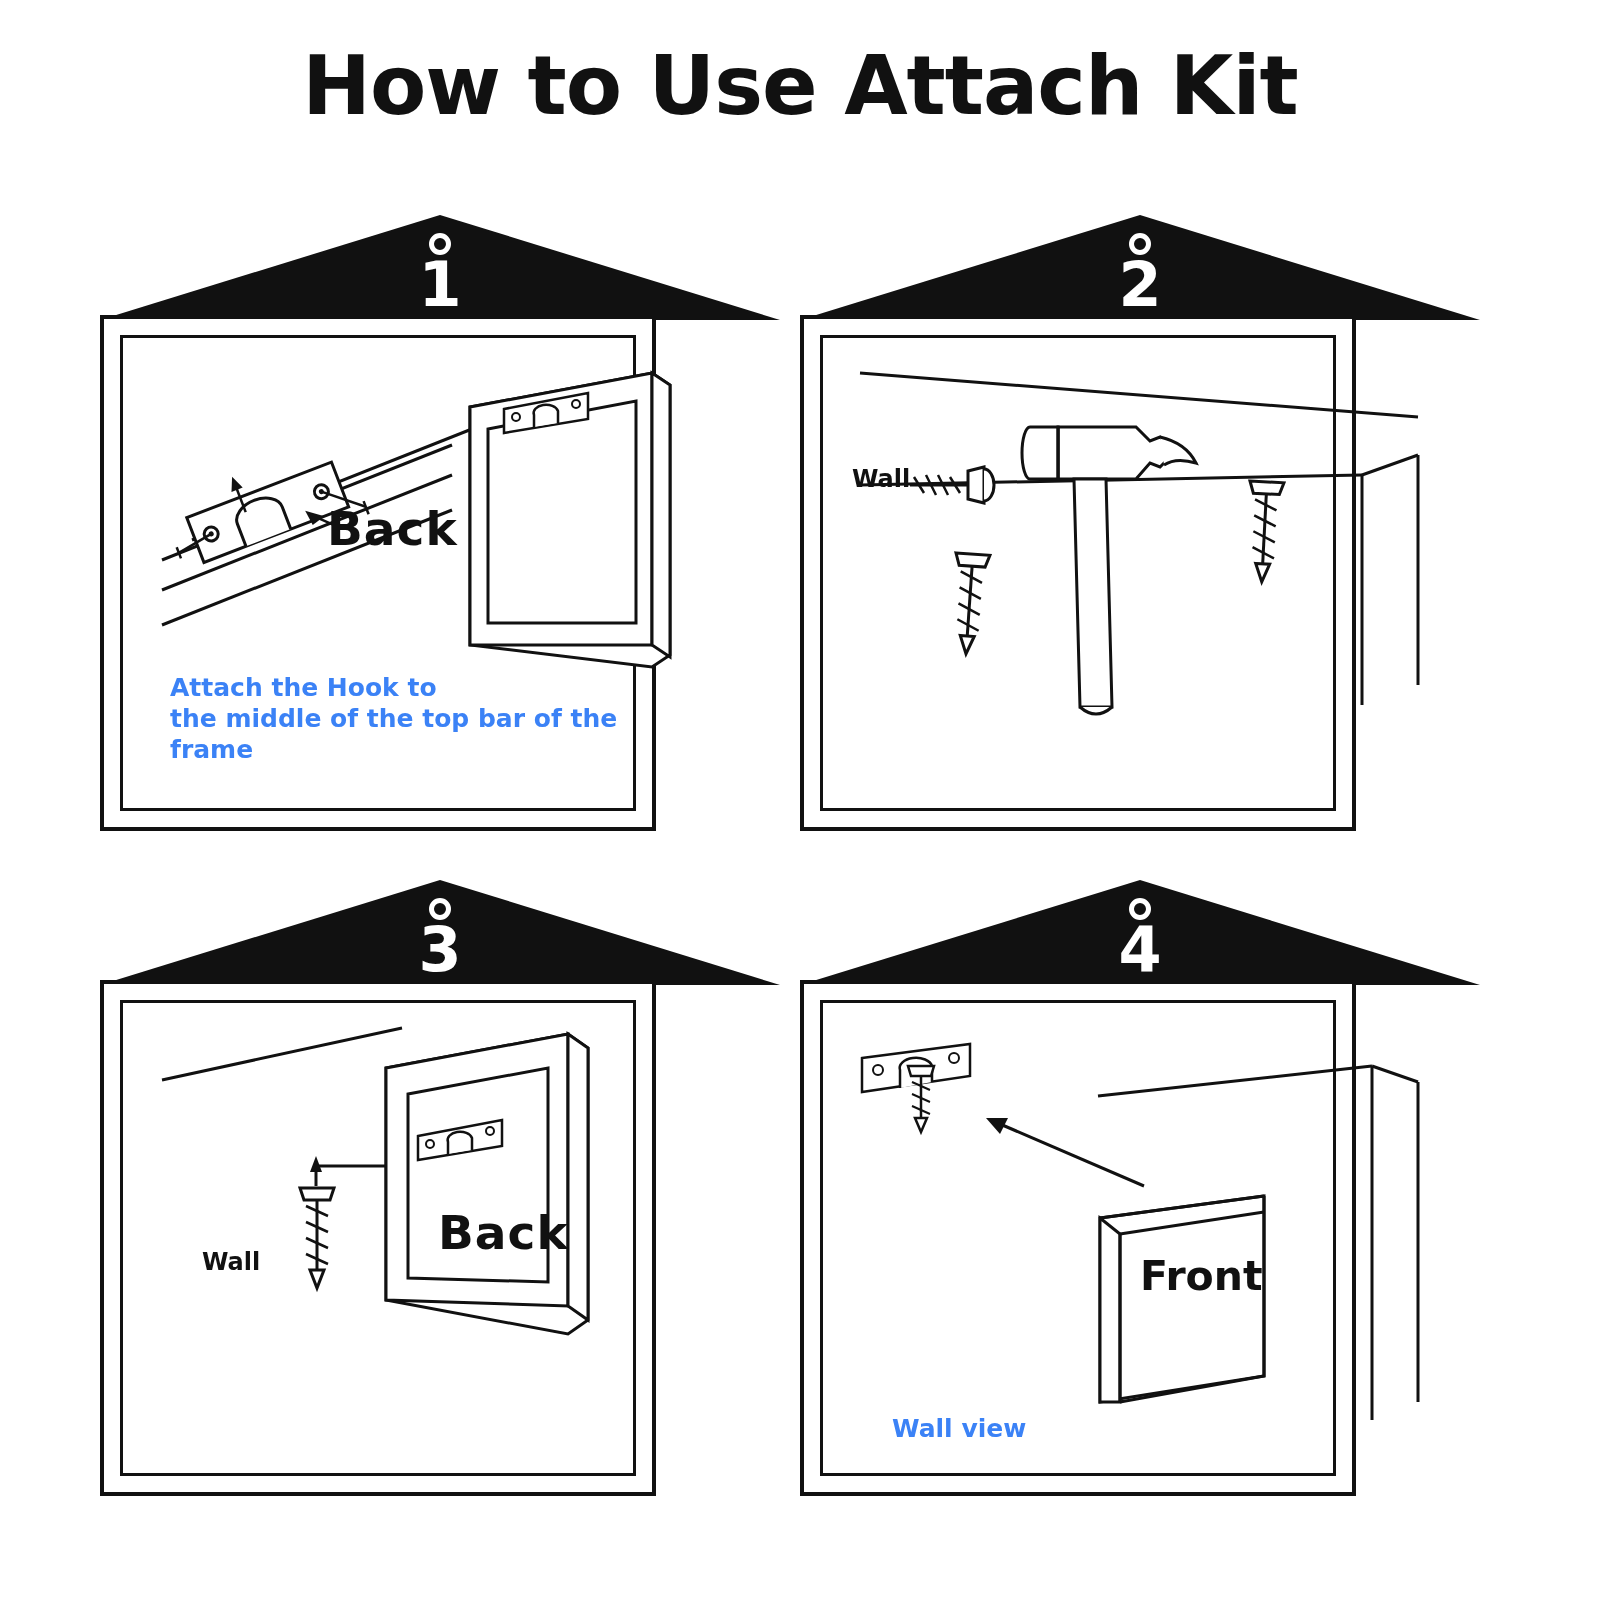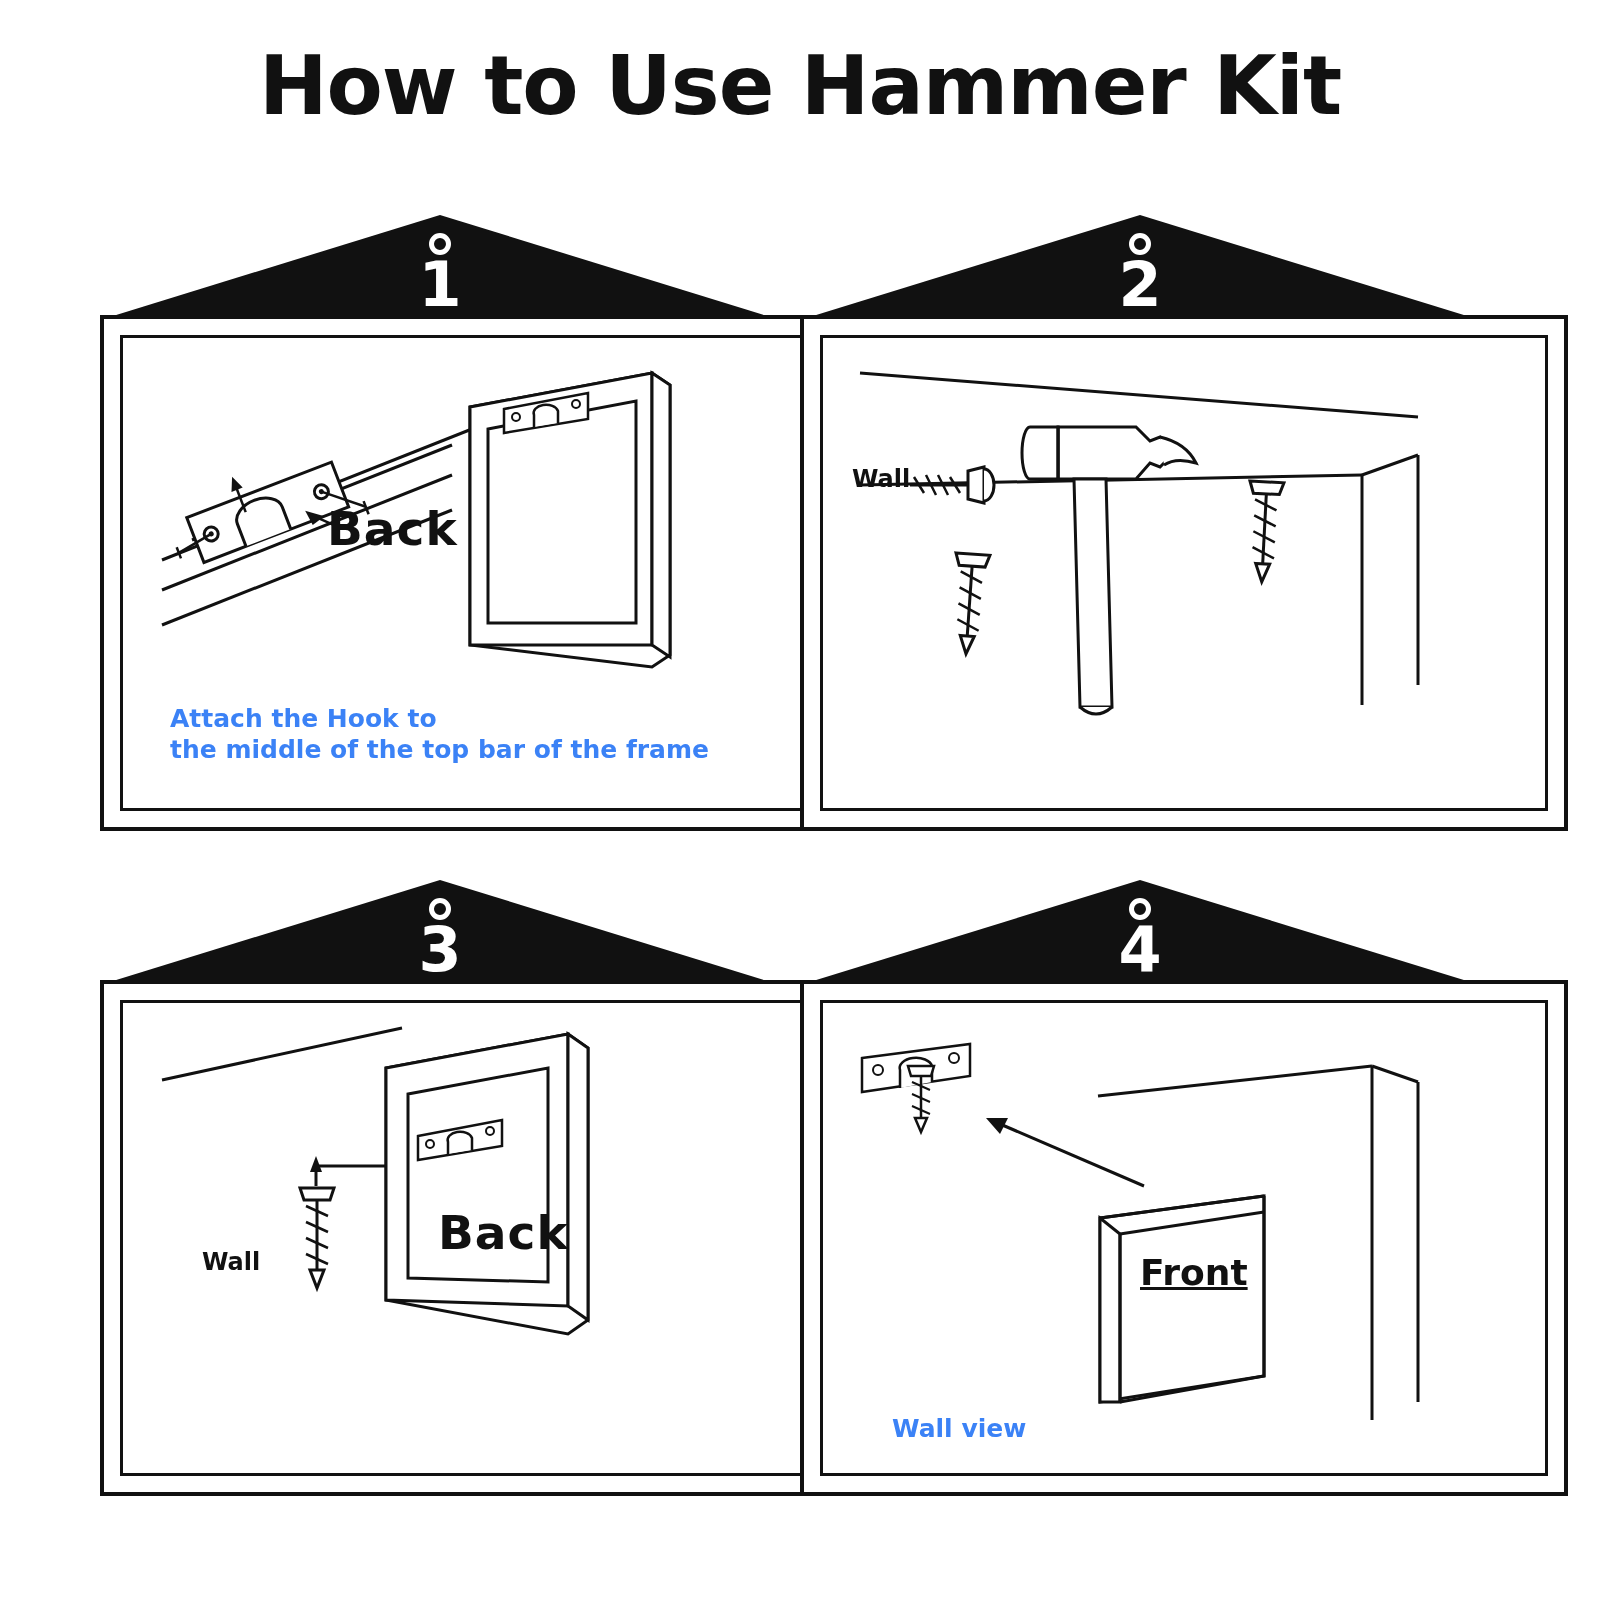--- a/index.html
+++ b/index.html
@@ -59,21 +59,21 @@
     font-weight:700;
     line-height:56px;
     color:#ffffff;
     font-family:"DejaVu Sans", sans-serif;
   }
 
   
   .box-outer{
     position:absolute;
     left:0;top:100px;
-    width:768px;height:516px;
+    width:556px;height:516px;
     border:4px solid #111111;
     box-sizing:border-box;
     background:#ffffff;
   }
   .box-inner{
     position:absolute;
     left:16px;top:16px;
     right:16px;bottom:16px;
     border:3px solid #111111;
     box-sizing:border-box;
@@ -105,29 +105,28 @@
     font-weight:700;
     font-family:"DejaVu Sans", sans-serif;
   }
   .back-word{
     font-size:47px;
     font-weight:700;
     letter-spacing:1px;
     text-align:right;
   }
   .front-word{
-    font-size:36px;
-    font-weight:700;
-    text-decoration:underline;
+    font-size:41px;
+    font-weight:700;
   }
 </style>
 </head>
 <body>
 
-<div id="page-title">How to Use Hammer Kit</div>
+<div id="page-title">How to Use Attach Kit</div>
 
 <div class="panel panel-1">
 
   <div class="roof">
     <svg width="680" height="105" viewBox="0 0 680 105">
       <polygon points="340,0 680,105 0,105" fill="#111111"></polygon>
     </svg>
   </div>
   <div class="step-badge">
     <div class="step-dot"></div>

